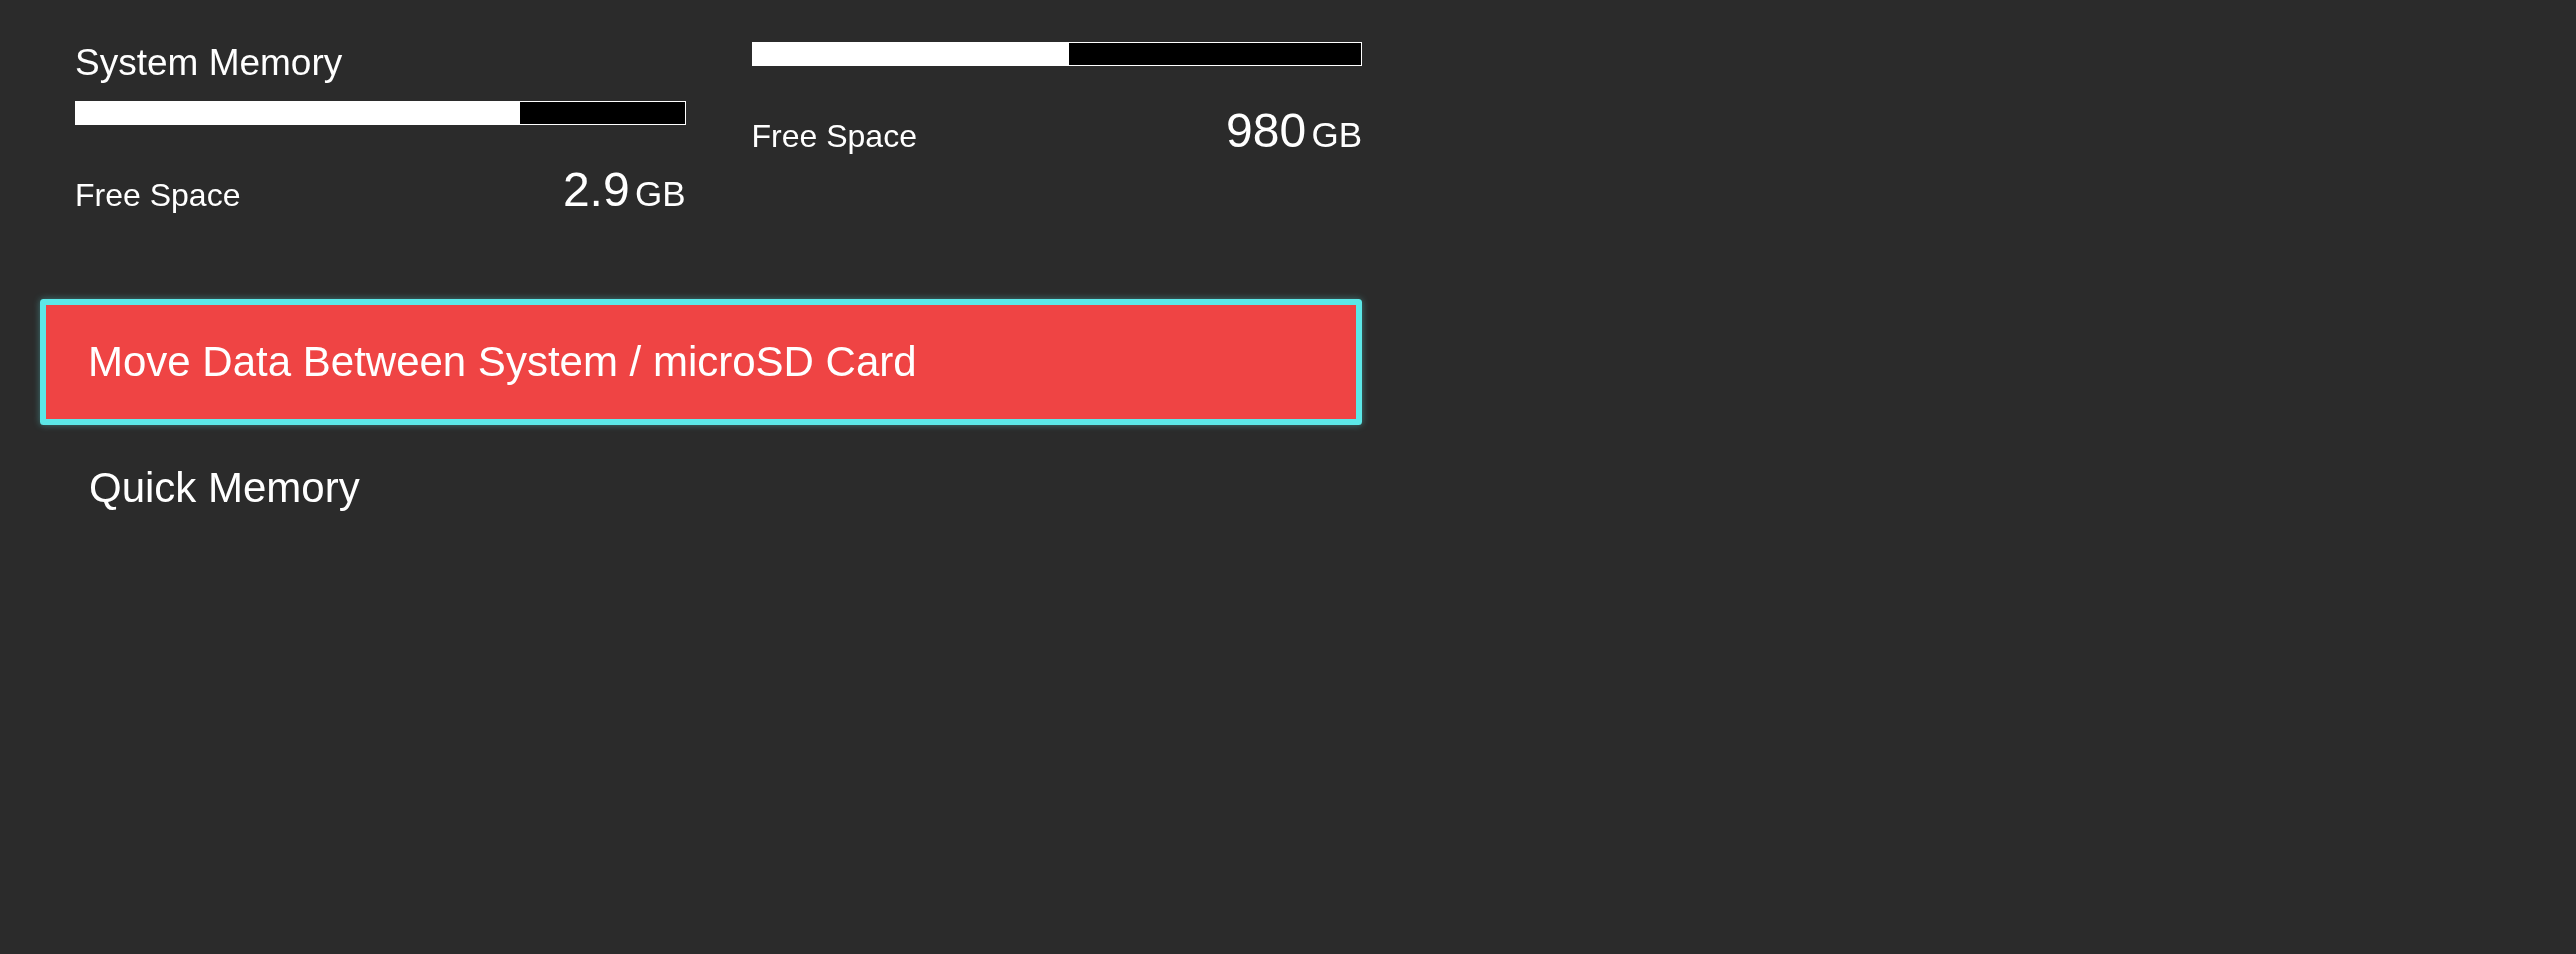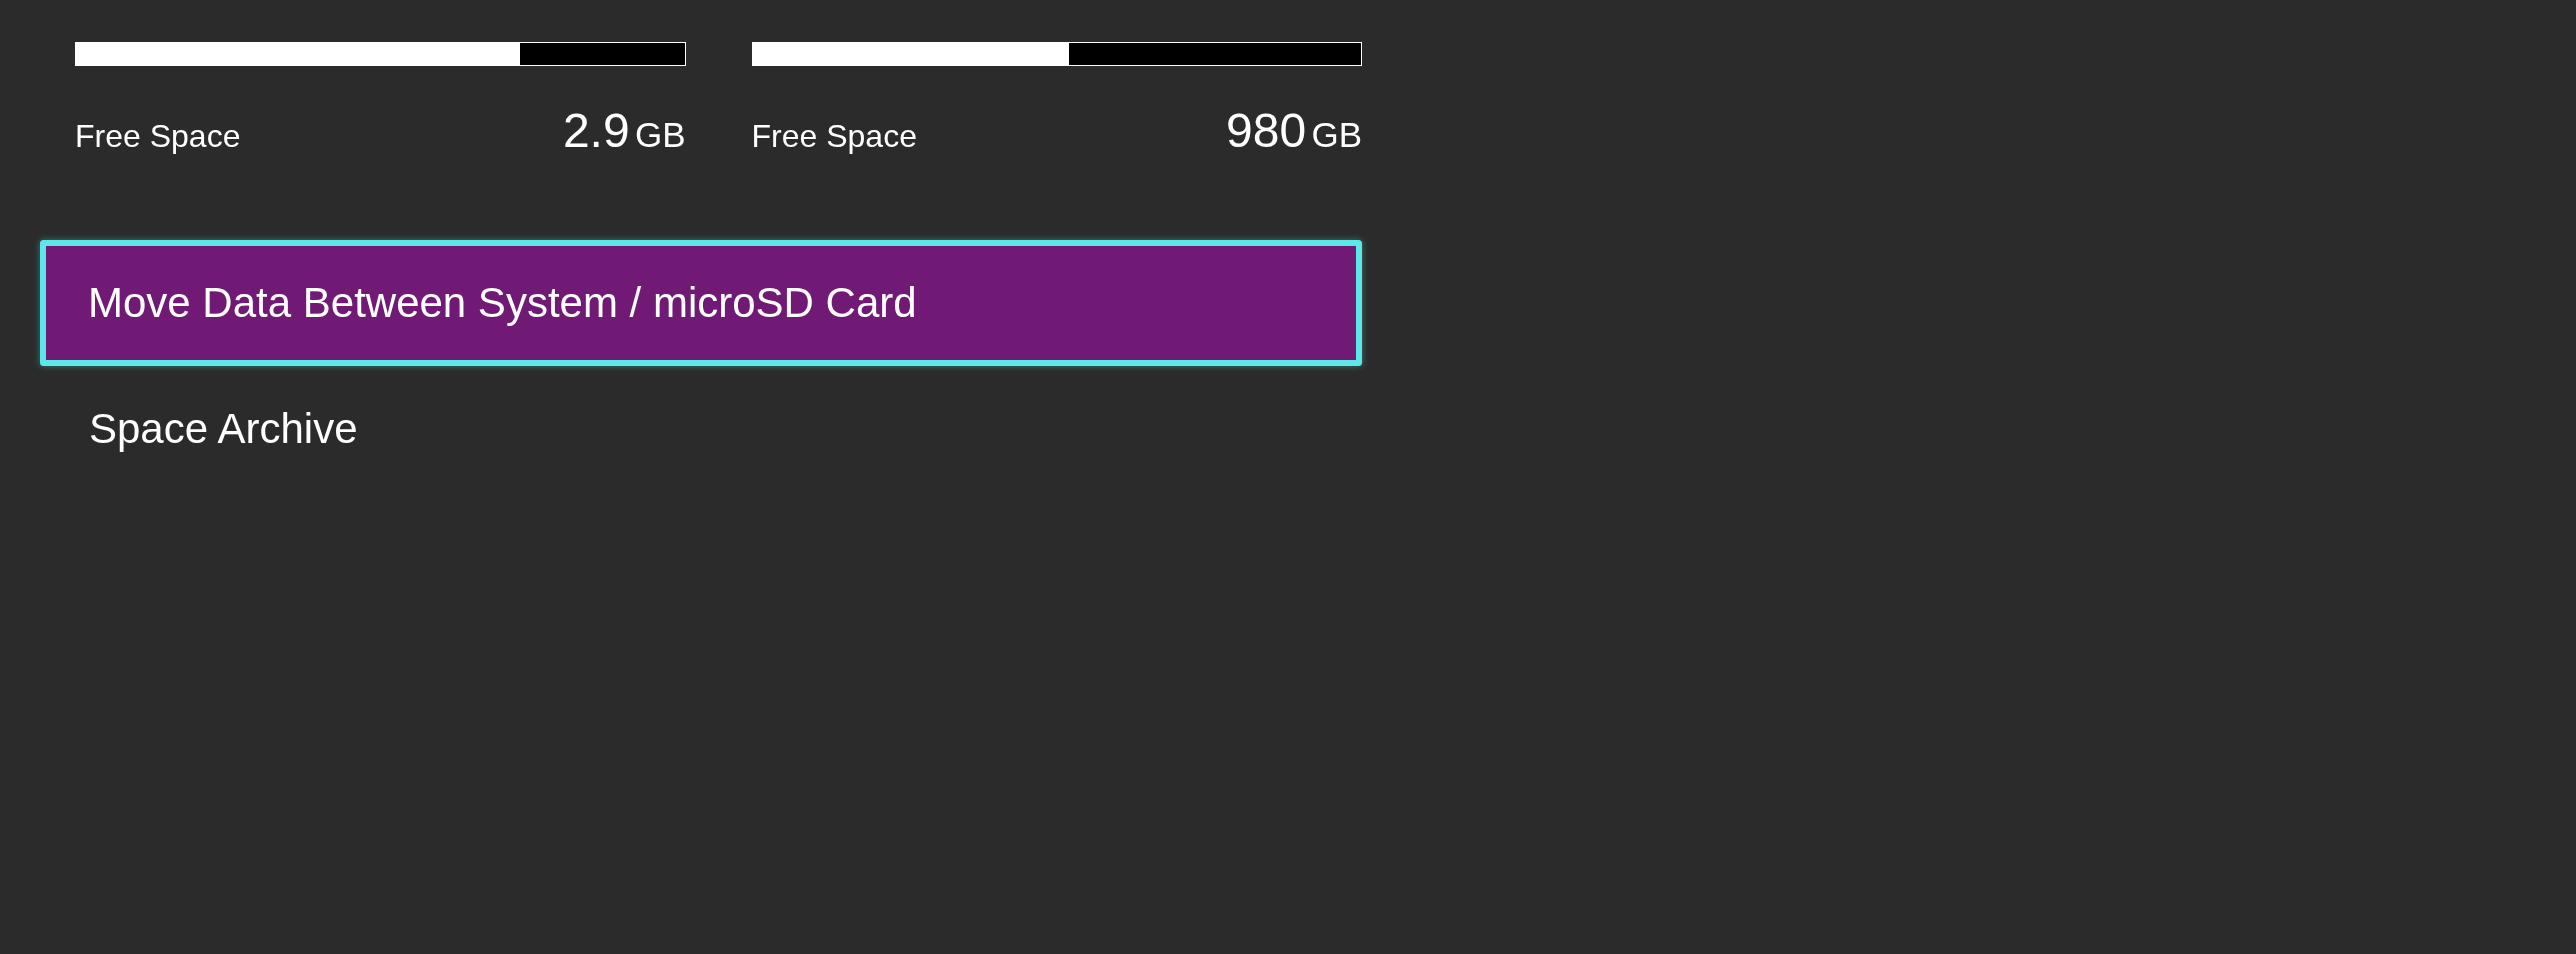--- a/index.html
+++ b/index.html
@@ -81,38 +81,39 @@
     }
     .menu-item {
       font-size: 42px;
       font-weight: 400;
       padding: 39px 49px;
       cursor: pointer;
       display: flex;
       align-items: center;
     }
     .menu-item.selected {
-      background: #701a75;
+      background: #ef4444;
       border: 6.2px solid #5ce8e8;
       border-radius: 3.5px;
       box-shadow: 0 0 7px rgba(92, 232, 232, 0.4);
       padding: 33px 42px;
     }
     .menu-item:not(.selected) {
       padding-left: 49px;
     }
   </style>
 </head>
 <body>
 
 <div class="container">
 
   <div class="storage-row">
 
     <div class="storage-block">
+      <div class="storage-title">System Memory</div>
       <div class="storage-bar">
         <div class="storage-bar-fill" style="width:73%"></div>
       </div>
       <div class="storage-info">
         <div class="free-space-label">Free Space</div>
         <div class="free-space-value">
           <span>2.9</span>
           <span class="free-space-unit">GB</span>
         </div>
       </div>
@@ -131,18 +132,18 @@
       </div>
     </div>
 
   </div>
 
   <div class="menu">
     <div class="menu-item selected">
       <span>Move Data Between System / microSD Card</span>
     </div>
     <div class="menu-item">
-      <span>Space Archive</span>
+      <span>Quick Memory</span>
     </div>
   </div>
 
 </div>
 
 
 </body></html>

